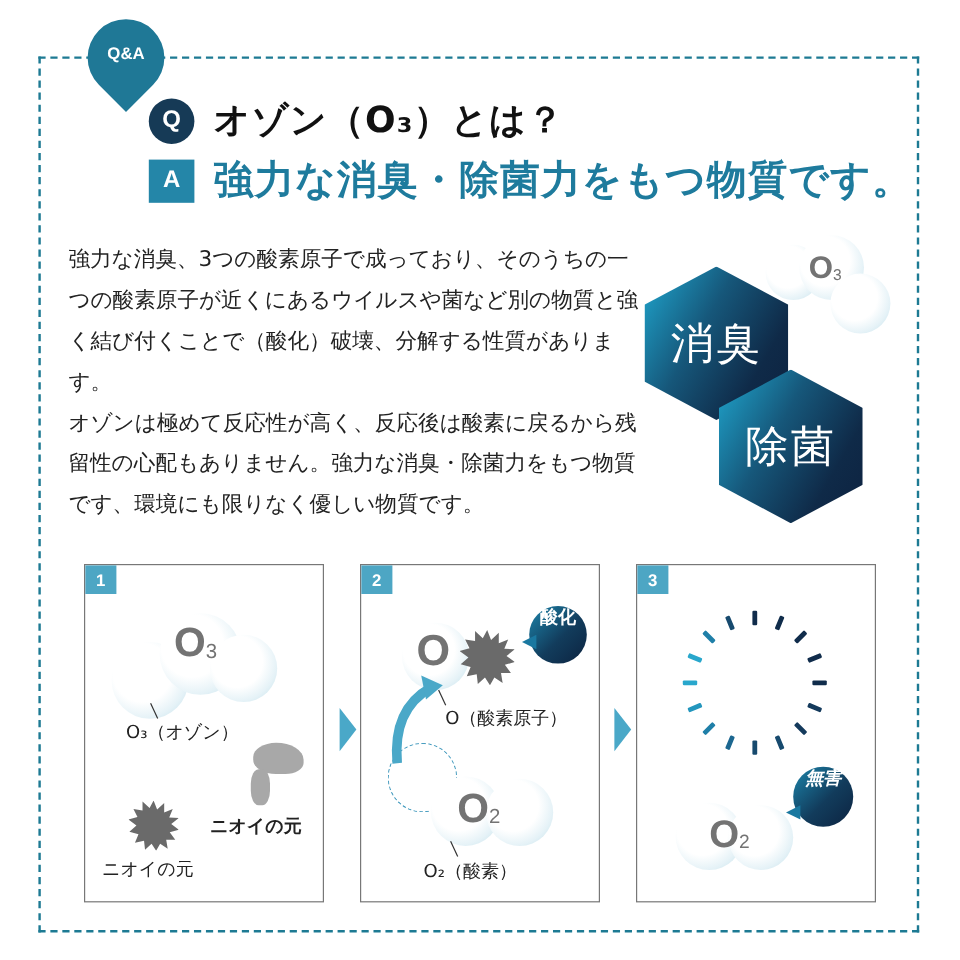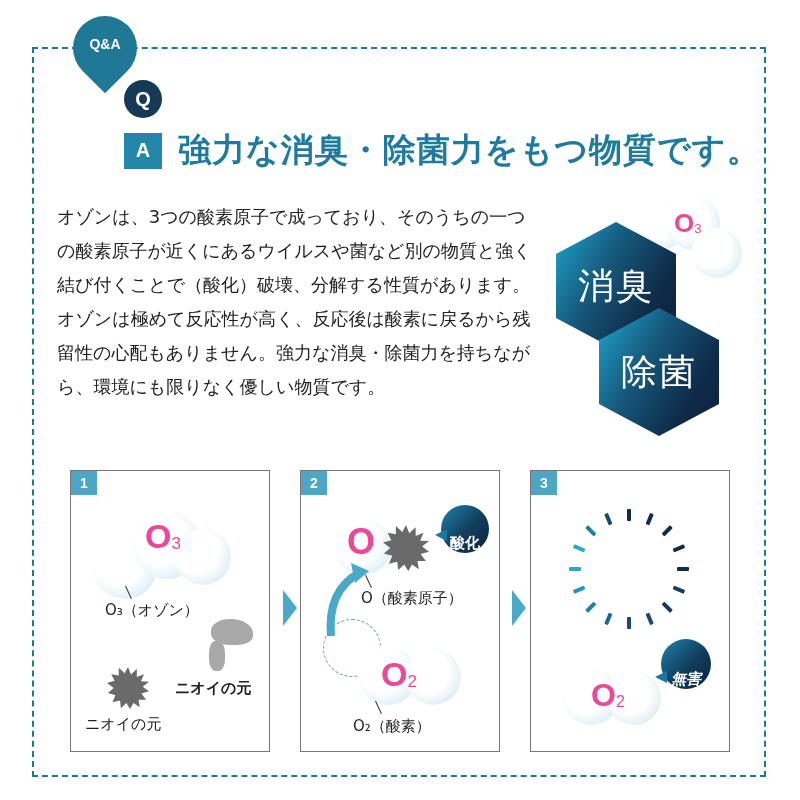--- a/index.html
+++ b/index.html
@@ -20,67 +20,68 @@
   .a-row { position: absolute; left: 124px; top: 128px; display: flex; align-items: center; }
   .a-badge { width: 38px; height: 36px; background: #2486a8; color: #fff; font-weight: bold; font-size: 20px;
              display: flex; align-items: center; justify-content: center; font-family: "Liberation Sans", sans-serif; }
   .a-text { margin-left: 16px; font-size: 33px; font-weight: bold; color: #1e7b9d; letter-spacing: 1px; }
   .body-text { position: absolute; left: 57px; top: 200px; width: 480px; font-size: 18px; line-height: 34px; color: #222; }
   .body-text p { margin: 0; }
   .hex { position: absolute; width: 120px; height: 128px;
          clip-path: polygon(50% 0, 100% 25%, 100% 75%, 50% 100%, 0 75%, 0 25%);
          background: linear-gradient(120deg, #1fa7cf 0%, #16577a 40%, #0f2a48 75%, #0d2240 100%);
          color: #fff; font-size: 36px; display: flex; align-items: center; justify-content: center; letter-spacing: 2px; }
-  .hex1 { left: 556px; top: 222px; }
+  .hex1 { left: 537px; top: 222px; }
   .hex2 { left: 599px; top: 308px; }
   .bubble { position: absolute; border-radius: 50%;
             background: radial-gradient(circle at 40% 40%, #ffffff 45%, #e5f2f7 70%, #b7dbe6 100%); }
-  .mol-text { position: absolute; color: #ec4899; font-weight: bold; font-family: "Liberation Sans", sans-serif; }
+  .mol-text { position: absolute; color: #737373; font-weight: bold; font-family: "Liberation Sans", sans-serif; }
   .mol-text sub { font-size: 0.5em; font-weight: normal; vertical-align: baseline; position: relative; top: 0.05em; }
   .panel { position: absolute; top: 470px; width: 200px; height: 282px; border: 1px solid #777; box-sizing: border-box; background: #fff; overflow: hidden; }
   .p1 { left: 70px; } .p2 { left: 300px; } .p3 { left: 530px; }
   .num { position: absolute; left: 0; top: 0; width: 26px; height: 24px; background: #4da6c4; color: #fff;
          font-weight: bold; font-size: 14px; display: flex; align-items: center; justify-content: center; font-family: "Liberation Sans", sans-serif; }
   .arrow { position: absolute; width: 0; height: 0; border-top: 18px solid transparent; border-bottom: 18px solid transparent; border-left: 14px solid #4aa8c8; }
   .label { position: absolute; font-size: 15px; color: #222; white-space: nowrap; }
   .leader { position: absolute; width: 1px; background: #333; transform-origin: top; }
   .star { position: absolute; background: #6a6a6a;
           clip-path: polygon(50% 0,57% 18%,71% 5%,71% 24%,88% 17%,81% 34%,100% 35%,85% 47%,100% 58%,82% 63%,93% 78%,75% 78%,78% 96%,63% 86%,55% 100%,46% 86%,33% 98%,31% 80%,13% 84%,20% 67%,2% 62%,16% 50%,0 38%,18% 33%,10% 17%,28% 20%,28% 2%,42% 15%); }
   .smell { position: absolute; background: #a8a8a8; }
   .speech { position: absolute; border-radius: 50%; color: #fff; font-weight: bold; font-size: 15px;
-            display: flex; align-items: flex-end; justify-content: center;
+            display: flex; align-items: flex-start; justify-content: center;
             background: linear-gradient(135deg, #1c85ab 0%, #123c5c 55%, #0c2340 100%); }
   .speech::after { content: ""; position: absolute; width: 0; height: 0; }
   .sp1::after { left: -6px; bottom: 12px; border-top: 6px solid transparent; border-bottom: 6px solid transparent; border-right: 12px solid #1a78a0; }
   .sp2::after { left: -6px; bottom: 6px; border-top: 6px solid transparent; border-bottom: 6px solid transparent; border-right: 12px solid #1a78a0; }
   .ticks { position: absolute; }
   .tick { position: absolute; width: 4px; height: 12px; border-radius: 1px; transform-origin: 2px 60px; }
   .kanzen { position: absolute; font-size: 26px; letter-spacing: 4px; line-height: 34px; }
   .dash-circle { position: absolute; border: 1.5px dashed #4a9ec0; border-radius: 50%; }
 </style>
 </head>
 <body>
 
 <div class="frame"></div>
 
 <div class="pin"></div>
 <div class="pin-label">Q&amp;A</div>
 
 <div class="q-row">
   <div class="q-badge">Q</div>
+  <div class="q-text">オゾン（O₃）とは？</div>
 </div>
 
 <div class="a-row">
   <div class="a-badge">A</div>
   <div class="a-text">強力な消臭・除菌力をもつ物質です。</div>
 </div>
 
 <div class="body-text">
-  <p>オゾンは、3つの酸素原子で成っており、そのうちの一つの酸素原子が近くにあるウイルスや菌など別の物質と強く結び付くことで（酸化）破壊、分解する性質があります。</p>
-  <p>オゾンは極めて反応性が高く、反応後は酸素に戻るから残留性の心配もありません。強力な消臭・除菌力を持ちながら、環境にも限りなく優しい物質です。</p>
+  <p>強力な消臭、3つの酸素原子で成っており、そのうちの一つの酸素原子が近くにあるウイルスや菌など別の物質と強く結び付くことで（酸化）破壊、分解する性質があります。</p>
+  <p>オゾンは極めて反応性が高く、反応後は酸素に戻るから残留性の心配もありません。強力な消臭・除菌力をもつ物質です、環境にも限りなく優しい物質です。</p>
 </div>
 
 <div>
   <div class="bubble" style="left:638px;top:204px;width:46px;height:46px;"></div>
   <div class="bubble" style="left:666px;top:196px;width:54px;height:54px;"></div>
   <div class="bubble" style="left:692px;top:228px;width:50px;height:50px;"></div>
   <div class="mol-text" style="left:674px;top:208px;font-size:26px;">
     <span>O</span><sub>3</sub>
   </div>
 </div>
@@ -115,21 +116,21 @@
 
 <div class="panel p2">
   <div class="num">2</div>
   <div class="bubble" style="left:34px;top:48px;width:56px;height:56px;"></div>
   <div class="mol-text" style="left:46px;top:50px;font-size:36px;">O</div>
   <div class="star" style="left:82px;top:54px;width:46px;height:46px;"></div>
   <div class="speech sp1" style="left:140px;top:34px;width:48px;height:48px;">
     <span>酸化</span>
   </div>
   <div class="leader" style="left:64px;top:104px;height:14px;transform:rotate(-25deg);"></div>
-  <div class="label" style="left:60px;top:118px;">O（酸素原子）</div>
+  <div class="label" style="left:70px;top:118px;">O（酸素原子）</div>
   <div class="dash-circle" style="left:22px;top:148px;width:56px;height:56px;"></div>
   <svg style="position:absolute;left:20px;top:90px;" width="50" height="80">
     <path d="M10 75 Q 6 30 38 12" stroke="#4aa8c8" stroke-width="8" fill="none"></path>
     <polygon points="30,2 48,10 34,22" fill="#4aa8c8"></polygon>
   </svg>
   <div>
     <div class="bubble" style="left:58px;top:176px;width:58px;height:58px;"></div>
     <div class="bubble" style="left:104px;top:178px;width:56px;height:56px;"></div>
     <div class="mol-text" style="left:80px;top:184px;font-size:34px;">
       <span>O</span><sub>2</sub>

